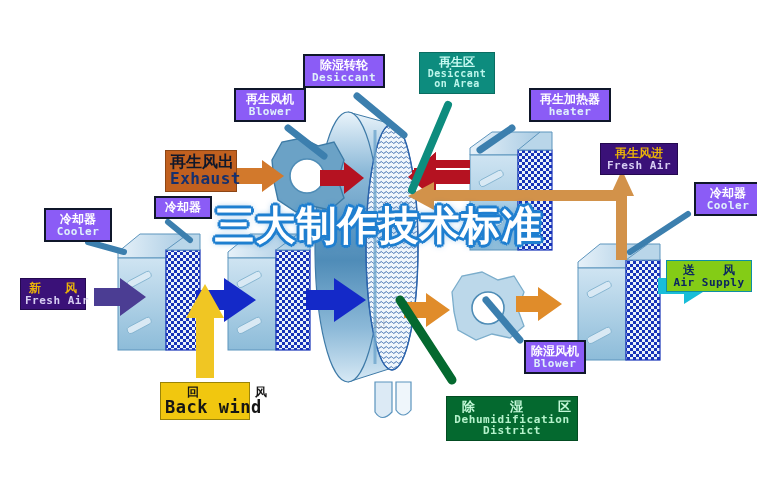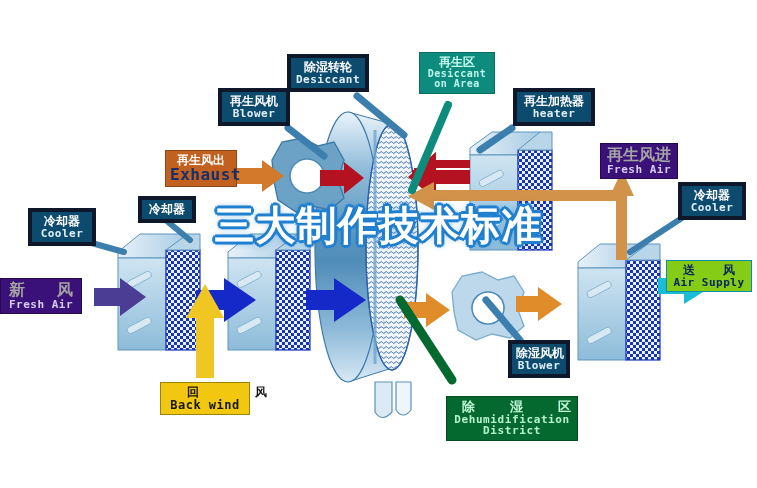--- a/index.html
+++ b/index.html
@@ -39,34 +39,35 @@
     font-weight: bold;
   }
   .label-box .en {
     display: block;
     font-family: "DejaVu Sans Mono", monospace;
     font-weight: bold;
   }
 
   
   .lb-blue {
-    background: #0c4a6e;
+    background: #8b5cf6;
     color: #ffffff;
-    border: 4px solid #0f172a;
+    border: 2px solid #0f172a;
+    margin-left: 16px;
   }
   .lb-blue .cn { color: #ffffff; font-size: 12px; }
   .lb-blue .en { color: #dff0fb; font-size: 11px; letter-spacing: .5px; }
 
   
   .lb-orange {
     background: #c1601f;
     color: #12306b;
     border: 1px solid #8d4615;
   }
-  .lb-orange .cn { color: #ffffff; font-size: 12px; }
+  .lb-orange .cn { color: #0f172a; font-size: 16px; }
   .lb-orange .en { color: #16306e; font-size: 16px; letter-spacing: .5px; }
 
   
   .lb-teal {
     background: #0d8c7e;
     color: #cffcf4;
     border: 1px solid #0a6d62;
   }
   .lb-teal .cn { color: #c9fbf3; font-size: 12px; }
   .lb-teal .en { color: #bdf6ec; font-size: 10px; letter-spacing: .5px; }
@@ -79,40 +80,40 @@
   }
   .lb-green .cn { color: #c3f8d8; font-size: 13px; letter-spacing: 11px; padding-left: 11px; }
   .lb-green .en { color: #b5f2cb; font-size: 11px; letter-spacing: .6px; }
 
   
   .lb-purple {
     background: #3a1178;
     color: #cfc4ef;
     border: 1px solid #24094f;
   }
-  .lb-purple .cn { color: #a3a3a3; font-size: 16px; }
+  .lb-purple .cn { color: #eab308; font-size: 12px; }
   .lb-purple .en { color: #d7cdf2; font-size: 11px; letter-spacing: .5px; }
 
   
   .lb-cyan {
     background: #84cc16;
     color: #0b2a63;
     border: 1px solid #0e8ea5;
   }
   .lb-cyan .cn { color: #0a2560; font-size: 12px; letter-spacing: 8px; padding-left: 8px; }
   .lb-cyan .en { color: #0a2560; font-size: 11px; letter-spacing: .5px; }
 
   
   .lb-yellow {
     background: #f1c70f;
     color: #1b1b1b;
     border: 1px solid #9a8408;
   }
   .lb-yellow .cn { color: #151515; font-size: 12px; letter-spacing: 22px; padding-left: 22px; }
-  .lb-yellow .en { color: #151515; font-size: 12px; letter-spacing: .5px; }
+  .lb-yellow .en { color: #151515; font-size: 17px; letter-spacing: .5px; }
 
   
   #overlay-title {
     position: absolute;
     left: 0;
     top: 202px;
     width: 757px;
     text-align: center;
     z-index: 40;
     pointer-events: none;
@@ -352,21 +353,21 @@
 
   <div class="label-box lb-blue" style="left:28px; top:208px; width:68px; padding:3px 4px;">
     <span class="cn">冷却器</span>
     <span class="en">Cooler</span>
   </div>
 
   <div class="label-box lb-blue" style="left:138px; top:196px; width:58px; padding:3px 4px;">
     <span class="cn">冷却器</span>
   </div>
 
-  <div class="label-box lb-purple" style="left:0; top:278px; width:82px; padding:3px 4px;">
+  <div class="label-box lb-purple" style="left:20px; top:278px; width:66px; padding:3px 4px;">
     <span class="cn">新　　风</span>
     <span class="en">Fresh Air</span>
   </div>
 
   <div class="label-box lb-yellow" style="left:160px; top:382px; width:90px; padding:3px 4px;">
     <span class="cn">回　风</span>
     <span class="en">Back wind</span>
   </div>
 
   <div class="label-box lb-blue" style="left:508px; top:340px; width:62px; padding:3px 4px;">

